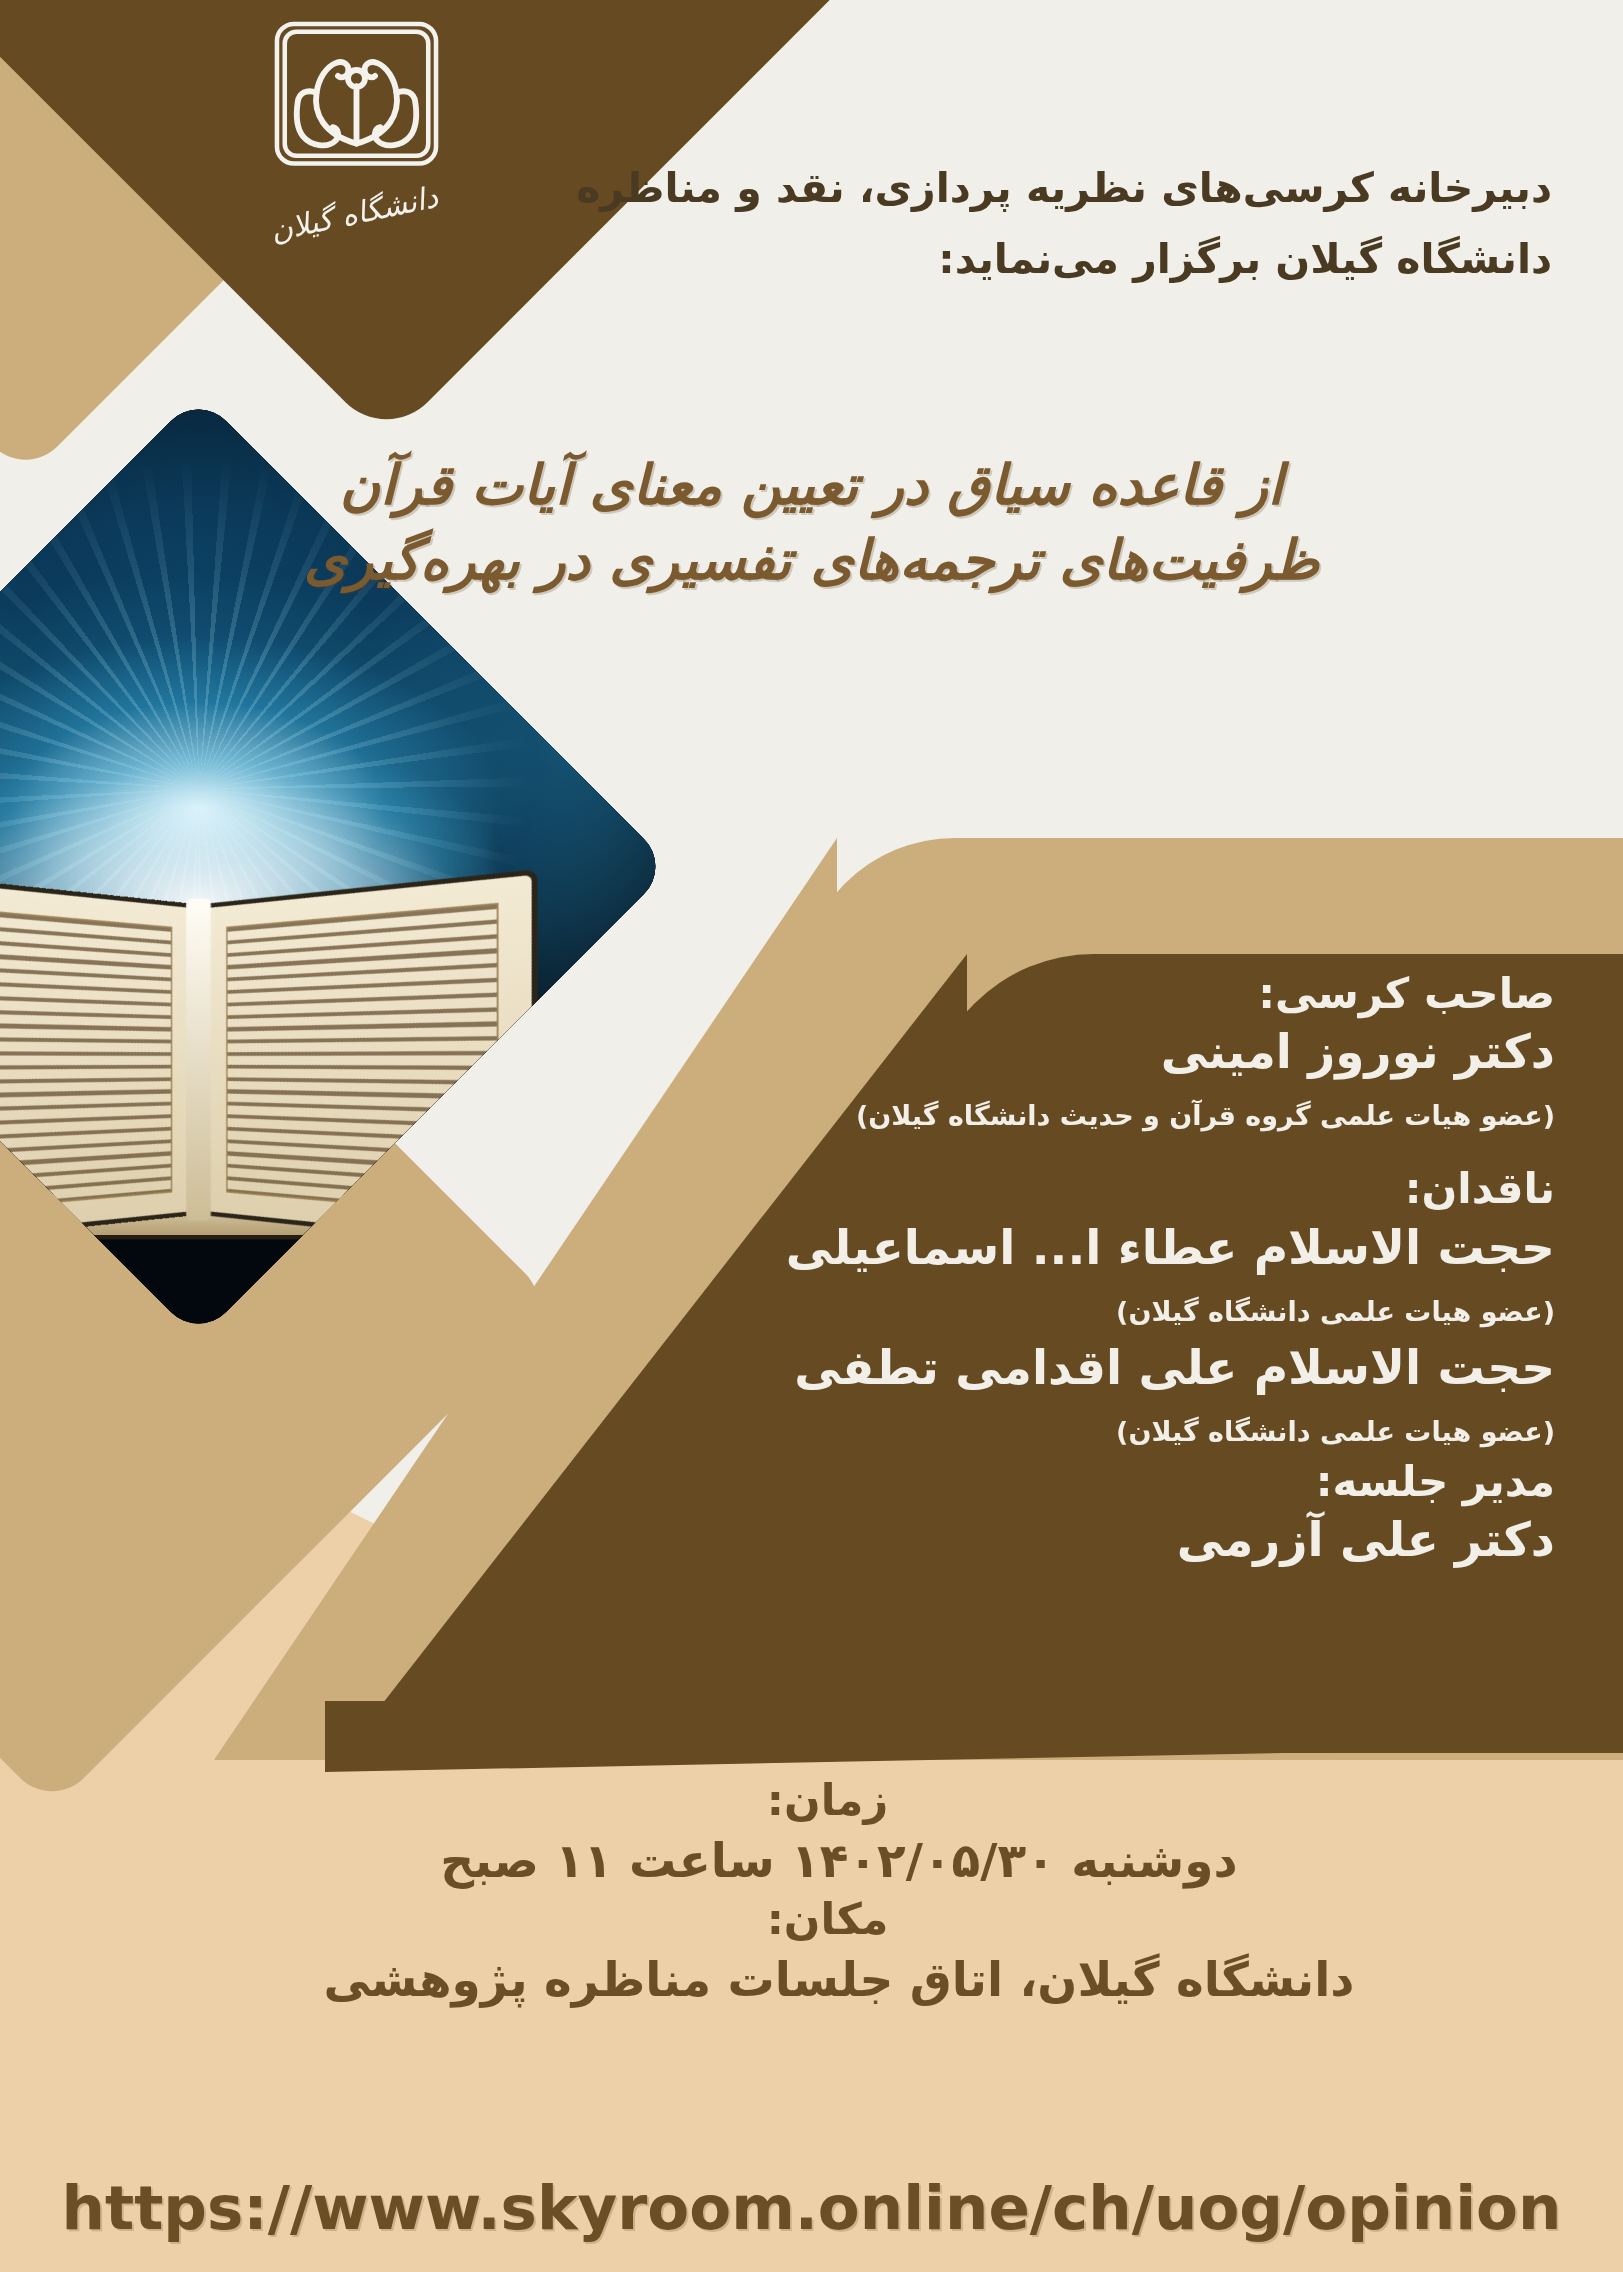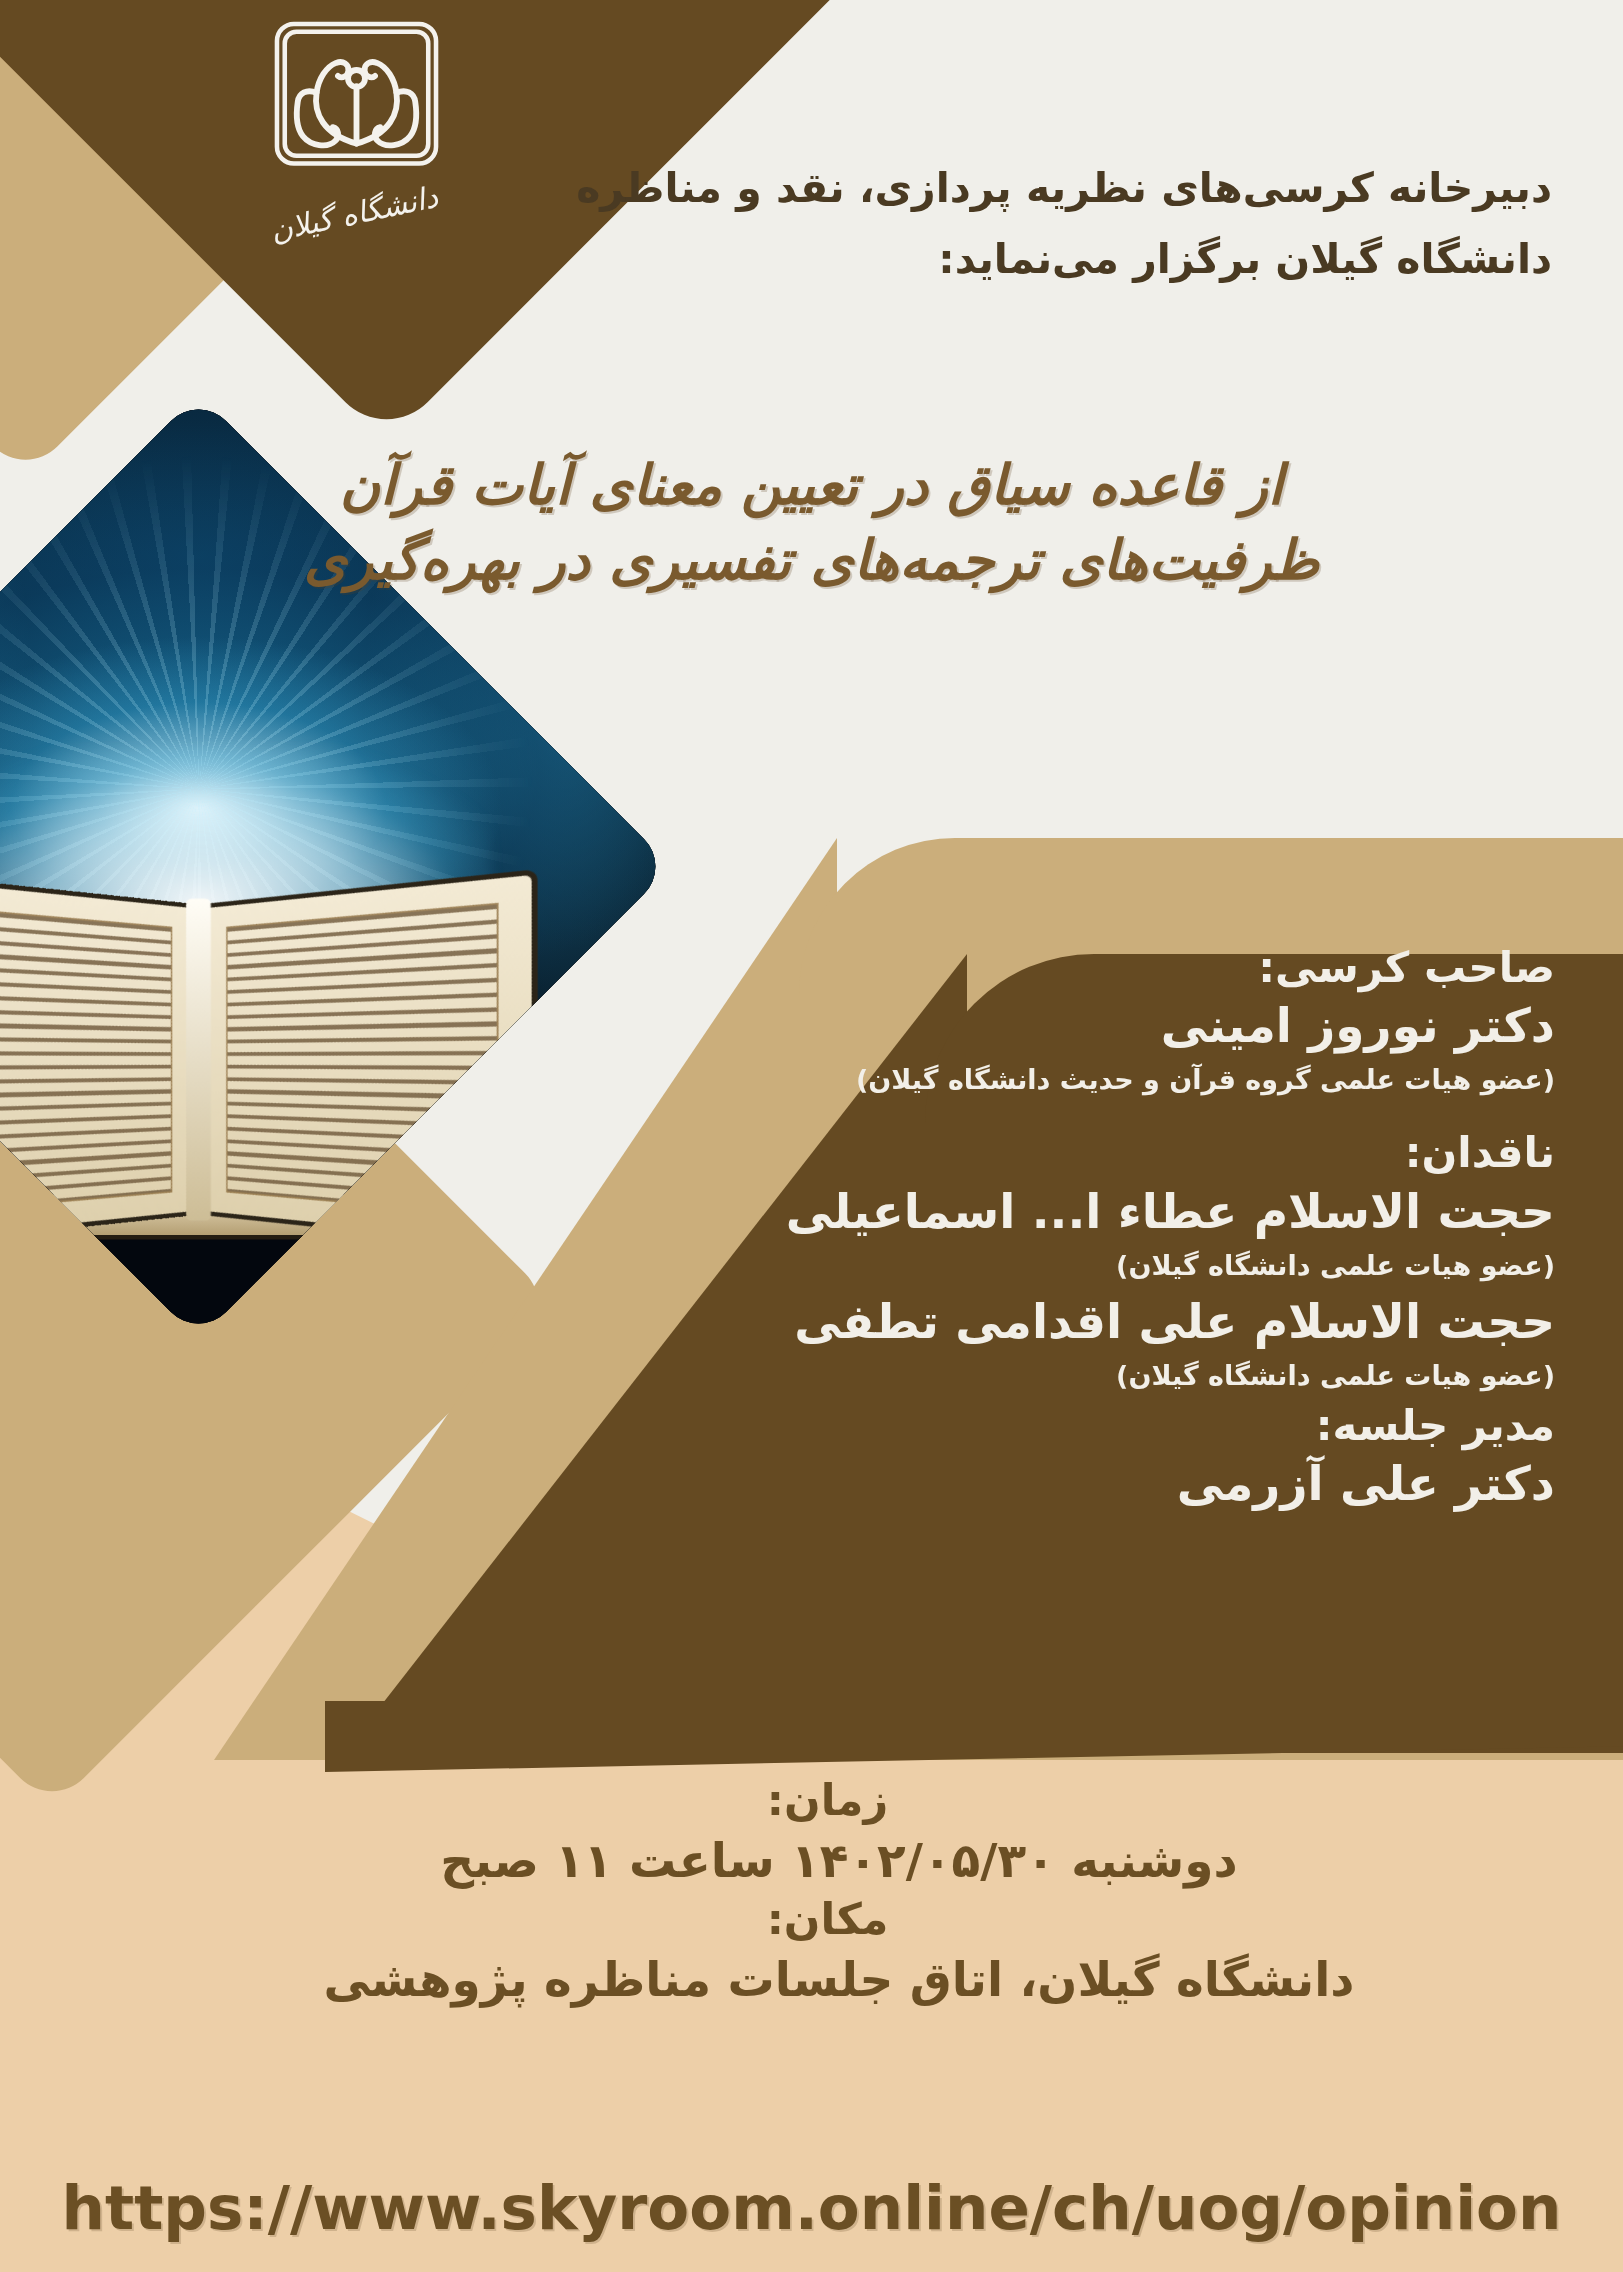--- a/index.html
+++ b/index.html
@@ -184,28 +184,28 @@
     color:#7A5A2E;
     font-size:55px; line-height:1.36;
     font-weight:bold;
     font-style:italic;
     z-index:7;
     direction:rtl;
     text-shadow:1.9px 1.9px 0 rgba(90,65,30,.22);
   }
 
   .people {
-    position:absolute; right:68px; top:942px; width:922px;
+    position:absolute; right:68px; top:968px; width:922px;
     text-align:right; direction:rtl;
     color:#F2EFE8;
     z-index:8;
   }
   .p-lab   { font-size:42px; font-weight:bold; line-height:1.22; }
   .p-name  { font-size:47px; font-weight:bold; line-height:1.3; margin-top:2px; }
-  .p-aff   { font-size:27px; font-weight:bold; line-height:1.3; margin-top:6px; }
+  .p-aff   { font-size:27px; font-weight:bold; line-height:1.3; margin-top:16px; }
   .gap-lg  { height:30px; }
   .gap-sm  { height:6.5px; }
 
   .when {
     position:absolute; left:0; right:0; top:1773px;
     text-align:center; direction:rtl;
     color:#6B4F24;
     z-index:8;
     padding-left:32px;
   }

